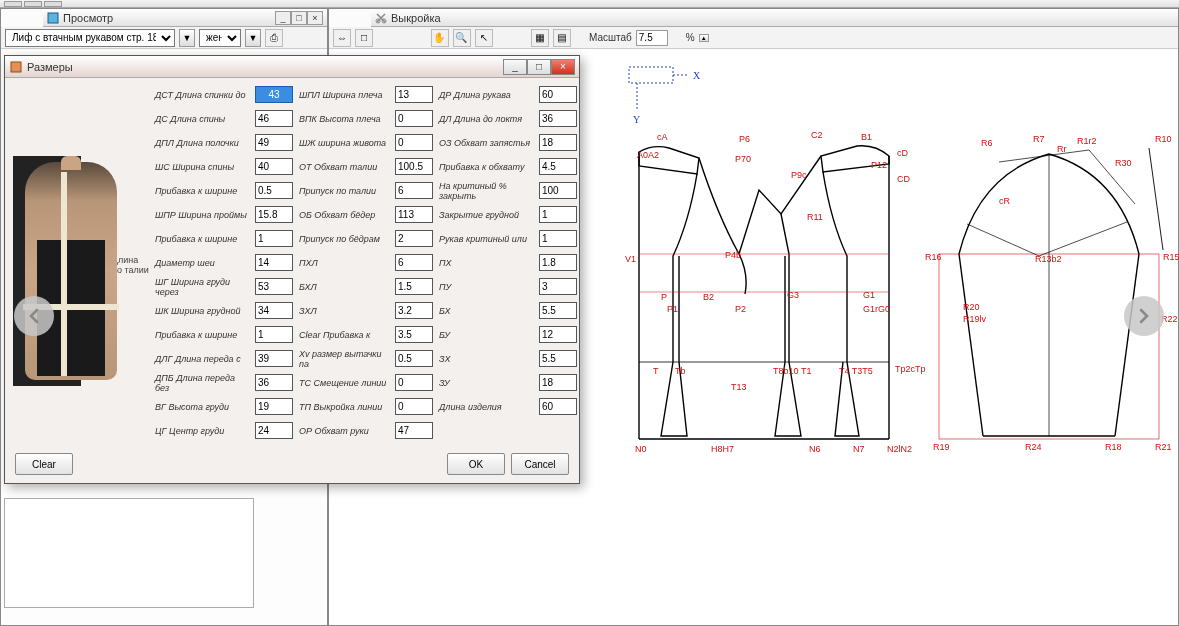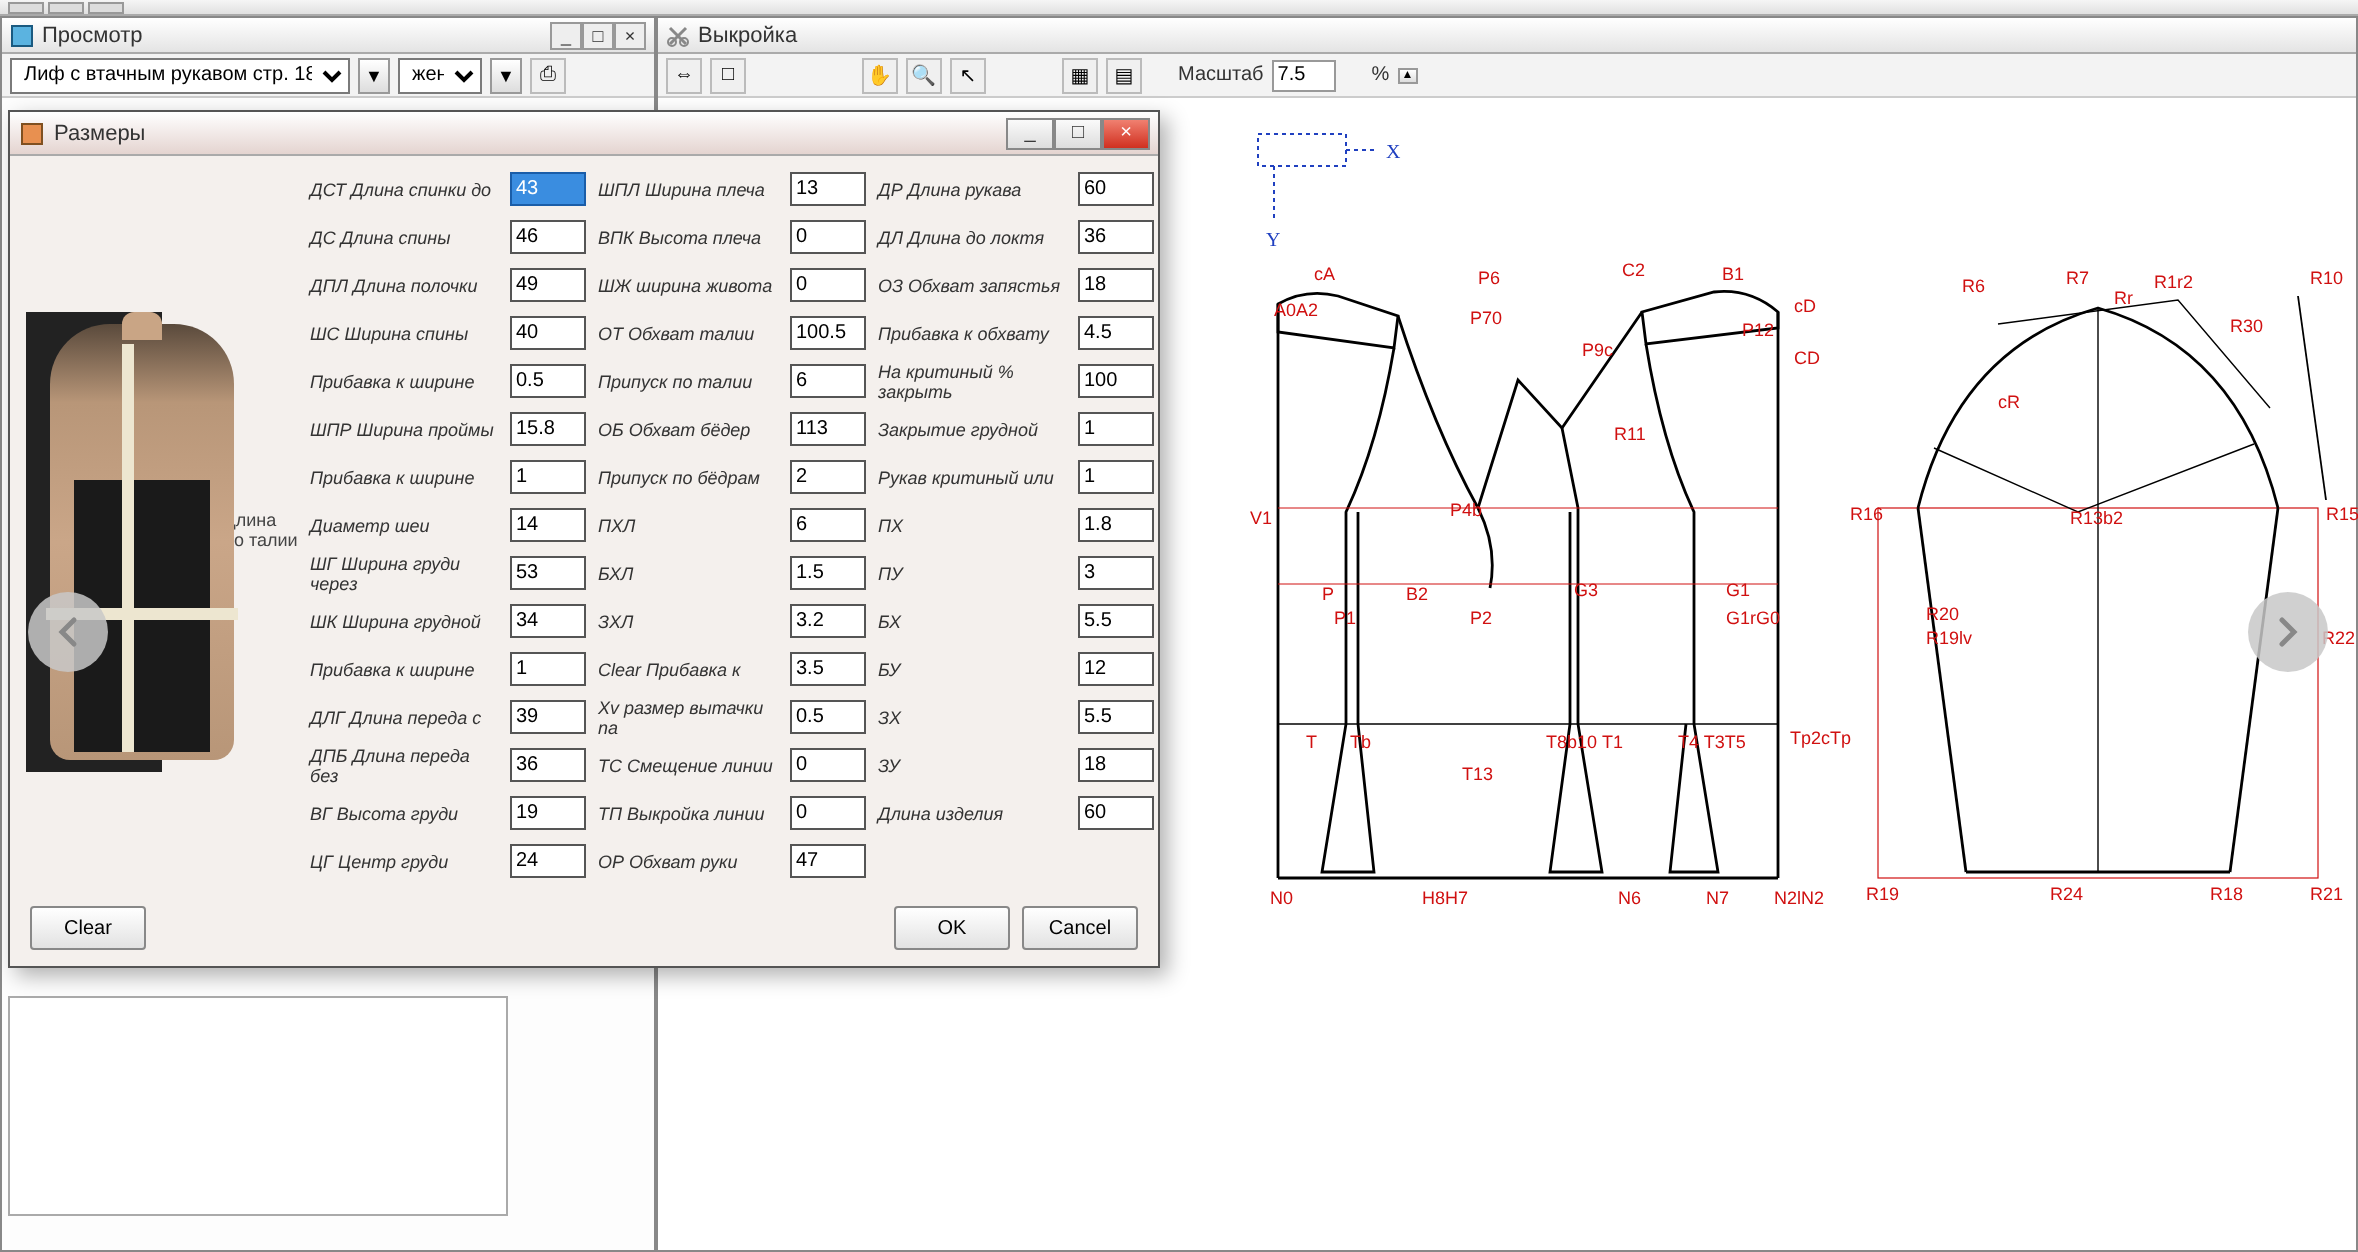--- a/index.html
+++ b/index.html
@@ -5,21 +5,21 @@
   * { box-sizing: border-box; margin: 0; padding: 0; font-family: Tahoma, Verdana, sans-serif; }
   body { background: #e8e8e8; width: 1179px; height: 626px; overflow: hidden; position: relative; font-size: 11px; }
 
   .top-toolbar { height: 8px; background: linear-gradient(#f5f5f5,#e0e0e0); border-bottom: 1px solid #aaa; display:flex; align-items:center; padding:0 4px; gap:2px;}
   .tb-btn { width:18px; height:6px; background:#ddd; border:1px solid #999;}
 
   .main-area { display:flex; height: calc(100% - 8px); }
   .left-pane { flex: 0 0 328px; display:flex; flex-direction:column; border:1px solid #888; background:#fbfbfb; }
   .right-pane { flex: 1; border:1px solid #888; background:#fbfbfb; display:flex; flex-direction:column; }
 
-  .pane-header { height:18px; background: linear-gradient(#fff,#e4e4e4); border-bottom:1px solid #aaa; display:flex; align-items:center; padding:0 4px; gap:4px; font-size:11px; color:#333;}
+  .pane-header { height:18px; background: linear-gradient(#fff,#e4e4e4); border-bottom:1px solid #aaa; display:flex; align-items:center; padding:0 4px; gap:4px; font-size:11px; color:#333;margin-left:42px;}
   .pane-icon { width:12px; height:12px; display:inline-block;}
   .pane-controls { margin-left:auto; display:flex; gap:0;}
   .pane-ctrl-btn { width:16px; height:14px; background:#eee; border:1px solid #999; font-size:9px; text-align:center; line-height:12px; cursor:pointer;}
 
   .pane-toolbar { height:22px; background:#f3f3f3; border-bottom:1px solid #ccc; display:flex; align-items:center; padding:2px 4px; gap:4px; font-size:10px;}
   .combo { height:18px; background:#fff; border:1px solid #7a7a7a; font-size:10px; padding:1px 2px;}
   .combo-main { width:170px;}
   .combo-small { width:42px;}
   .arrow-btn { width:16px; height:18px; border:1px solid #999; background:linear-gradient(#fff,#ddd); cursor:pointer; font-size:9px;}
   .tb-icon { width:18px; height:18px; border:1px solid #bbb; background:#f0f0f0; cursor:pointer; display:inline-flex; align-items:center; justify-content:center; font-size:10px;}
@@ -49,21 +49,21 @@
   .man-tape2 { position:absolute; left:48px; top:16px; width:6px; height:204px; background:#ede6d0;}
   .img-caption { font-size:9px; color:#444; text-align:center; margin-top:4px;}
 
   .fields-area { flex:1; display:flex; gap:4px;}
   .fcol { display:flex; flex-direction:column; gap:3px;}
   .fcol.labels { width:96px;}
   .fcol.inputs { width:40px;}
   .frow { height:21px; display:flex; align-items:center;}
   .flabel { font-size:9px; color:#333; line-height:10px; white-space:normal;font-style:italic;}
   .finput { width:38px; height:17px; border:1px solid #555; background:#fff; font-size:10px; padding:1px 2px; text-align:left;}
-  .finput.hl { background:#3a8de0; color:#fff; border-color:#1a5da8;}
+  .finput.hl { background:#3a8de0; color:#fff; border-color:#1a5da8;text-align:center;}
 
   .dlg-buttons { display:flex; justify-content:space-between; padding:4px 10px 8px 10px;}
   .dlg-btn { width:58px; height:22px; background:linear-gradient(#fff,#e2e2e2); border:1px solid #888; font-size:10px; cursor:pointer; border-radius:2px;}
   .dlg-btn-group { display:flex; gap:6px;}
 
   
   .nav-arrow { position:absolute; top:296px; width:40px; height:40px; border-radius:20px; background:rgba(200,200,200,.85); display:flex; align-items:center; justify-content:center; font-size:20px; color:#777; z-index:20; cursor:pointer;}
   .nav-arrow.left { left:14px;}
   .nav-arrow.right { left:1124px;}
 

